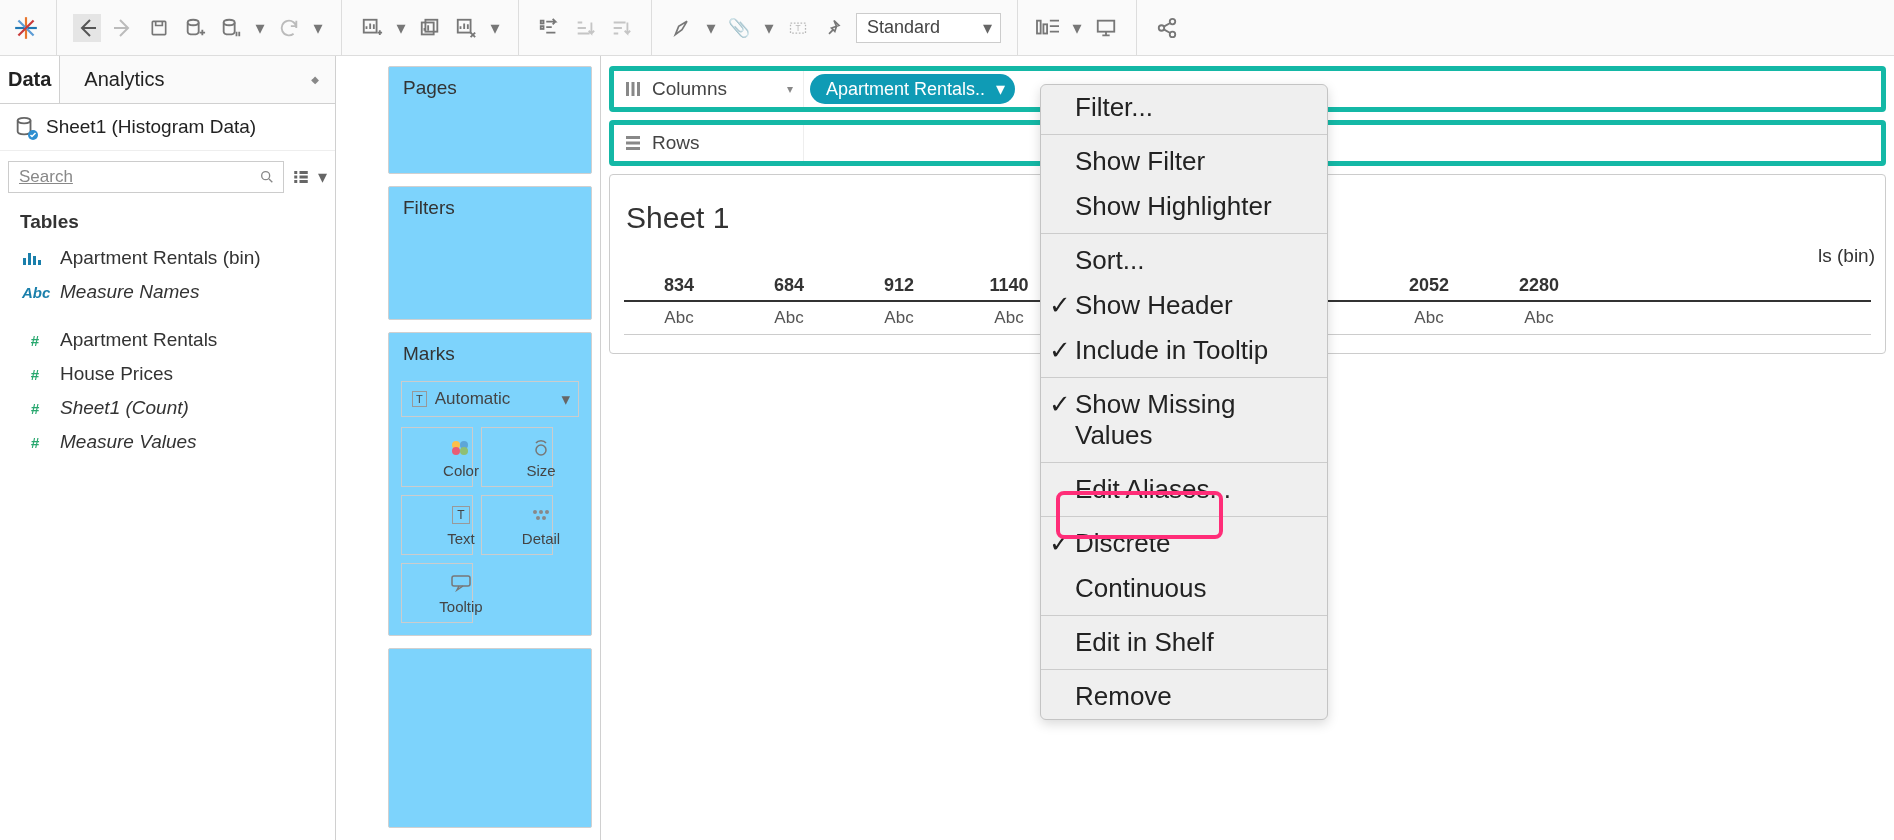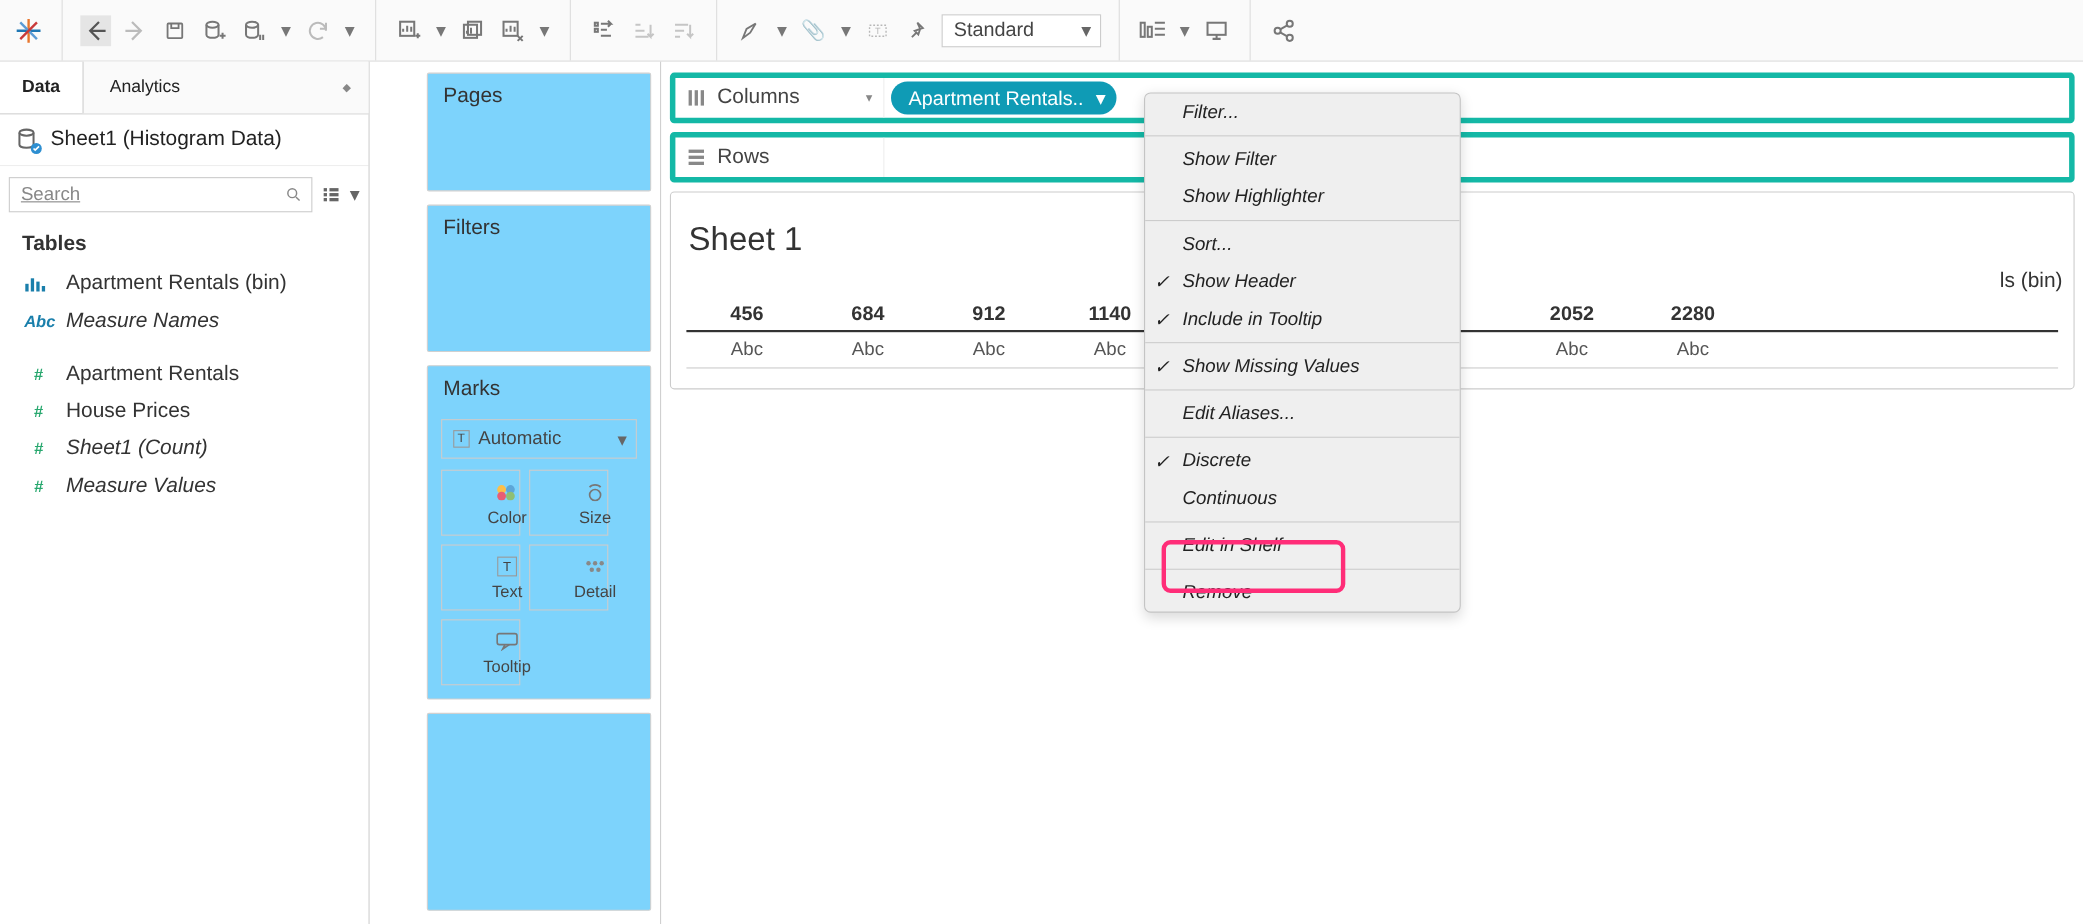--- a/index.html
+++ b/index.html
@@ -8,21 +8,21 @@
   .toolbar .tgrp { display: flex; align-items: center; gap: 8px; padding: 0 16px; border-right: 1px solid #ddd; height: 100%; }
   .toolbar .tgrp:first-child { padding-left: 4px; }
   .ticon { width: 28px; height: 28px; display: flex; align-items: center; justify-content: center; color: #777; position: relative; }
   .ticon.active { background: #e5e5e5; }
   .logo { width: 28px; height: 28px; }
   .dropdown-select { height: 30px; border: 1px solid #ccc; background: #fff; padding: 0 30px 0 10px; display: flex; align-items: center; position: relative; font-size: 18px; color: #444; min-width: 145px; }
   .dropdown-select::after { content: "▾"; position: absolute; right: 8px; color: #666; }
   .main { display: flex; height: 784px; }
   .left-panel { width: 335px; display: flex; flex-direction: column; }
   .tab-bar { display: flex; height: 48px; border-bottom: 1px solid #d0d0d0; }
-  .tab { flex: 0 0 auto; display: flex; align-items: center; justify-content: center; padding: 0 20px; font-size: 16px; color: #222; }
+  .tab { flex: 0 0 auto; display: flex; align-items: center; justify-content: center; padding: 0 8px; font-size: 20px; color: #222; }
   .tab.active { font-weight: 600; }
   .tab.inactive { flex: 1; border-left: 1px solid #d0d0d0; background: #fafafa; justify-content: flex-start; padding-left: 24px; position: relative; }
   .tab.inactive::after { content: "◆"; font-size: 10px; color: #888; position: absolute; right: 16px; }
   .datasource { display: flex; align-items: center; gap: 10px; padding: 12px 14px; font-size: 19px; color: #222; border-bottom: 1px solid #eee; }
   .ds-icon { width: 22px; height: 22px; color: #666; position: relative; }
   .search-row { display: flex; align-items: center; padding: 10px 8px; gap: 8px; }
   .search-box { flex: 1; border: 1px solid #ccc; height: 32px; display: flex; align-items: center; padding: 0 10px; position: relative; font-size: 17px; color: #888; text-decoration: underline; }
   .search-box .mag { position: absolute; right: 8px; color: #777; }
   .list-icon { color: #666; font-size: 18px; }
   .section-header { font-weight: 700; padding: 8px 20px; font-size: 19px; }
@@ -47,21 +47,21 @@
   .shelf-label .drop-caret { margin-left: auto; color: #888; font-size: 12px; }
   .pill { background: #0f9bb5; color: #fff; border-radius: 16px; height: 30px; padding: 0 30px 0 16px; display: flex; align-items: center; margin-left: 6px; position: relative; font-size: 18px; }
   .pill::after { content: "▾"; position: absolute; right: 10px; }
   .sheet-area { border: 1px solid #ccc; border-radius: 4px; padding: 18px 14px; background: #fff; }
   .sheet-title { font-size: 30px; font-weight: 400; color: #333; margin: 8px 0 40px 2px; }
   .hdr-row { display: flex; border-bottom: 2px solid #333; }
   .hdr-cell { width: 110px; text-align: center; font-size: 18px; font-weight: 600; padding-bottom: 4px; }
   .abc-row { display: flex; border-bottom: 1px solid #ccc; }
   .abc-cell { width: 110px; text-align: center; font-size: 17px; color: #555; padding: 6px 0; }
   .context-menu { position: absolute; top: 84px; left: 1040px; width: 288px; background: #efefef; border: 1px solid #c4c4c4; border-radius: 6px; box-shadow: 0 4px 12px rgba(0,0,0,.15); overflow: hidden; z-index: 10; }
-  .cm-item { padding: 7px 16px 7px 34px; font-size: 17px; color: #222; position: relative; font-style: italic; }
+  .cm-item { padding: 7px 16px 7px 34px; font-size: 26px; color: #222; position: relative; }
   .cm-item .check { position: absolute; left: 8px; }
   .cm-sep { height: 1px; background: #ccc; margin: 4px 0; }
   .highlight-box { position: absolute; border: 4px solid #ff2d78; border-radius: 8px; pointer-events: none; z-index: 20; }
   svg { display: block; }
 </style>
 </head>
 <body>
 
 <div class="toolbar">
   <div class="tgrp">
@@ -388,21 +388,21 @@
           </span>
         <span>Rows</span>
       </div>
     </div>
 
     <div class="sheet-area">
       <div class="sheet-title">Sheet 1</div>
       <div style="position:relative;">
         <div style="position:absolute;right:-4px;top:-30px;font-size:19px;">ls (bin)</div>
         <div class="hdr-row">
-          <div class="hdr-cell">456</div>
+          <div class="hdr-cell">834</div>
           <div class="hdr-cell">684</div>
           <div class="hdr-cell">912</div>
           <div class="hdr-cell">1140</div>
           <div class="hdr-cell" style="margin-left:310px;">2052</div>
           <div class="hdr-cell">2280</div>
         </div>
         <div class="abc-row">
           <div class="abc-cell">Abc</div>
           <div class="abc-cell">Abc</div>
           <div class="abc-cell">Abc</div>

